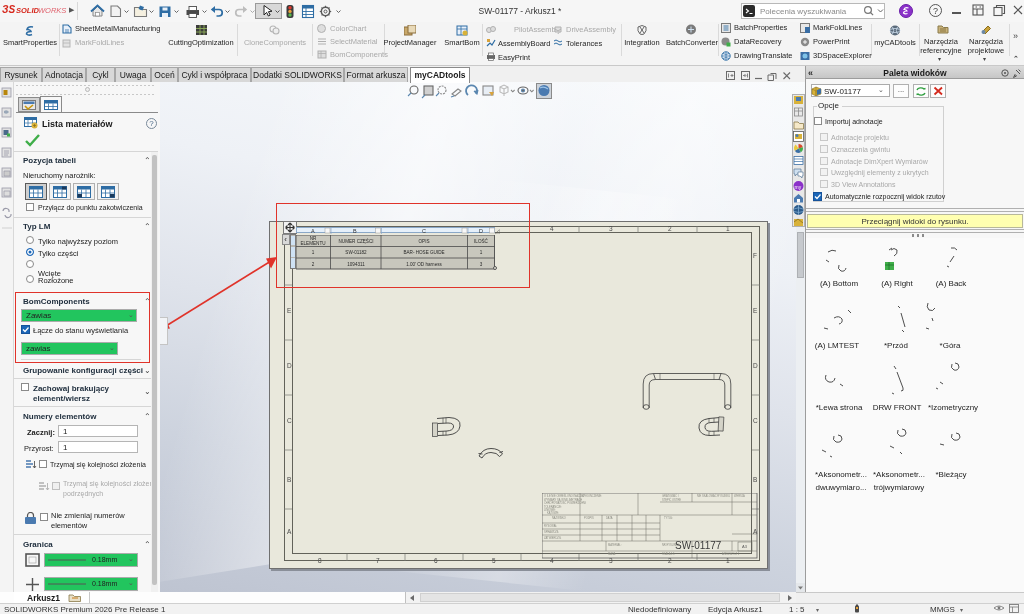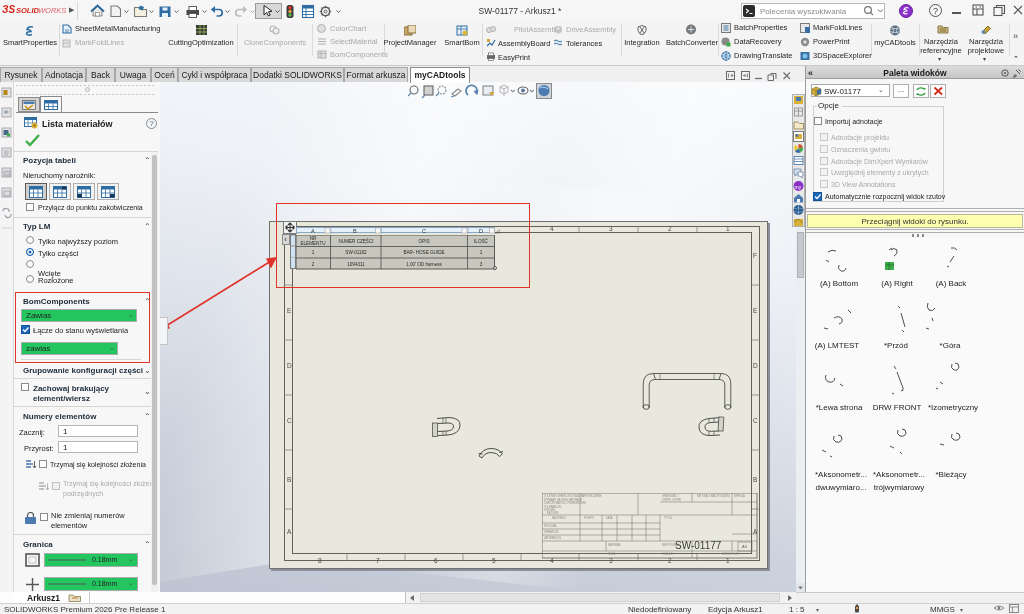--- a/index.html
+++ b/index.html
@@ -276,21 +276,21 @@
  <div class="ribtxt" style="left:961px;top:37px;width:50px;text-align:center;line-height:9px;">Narzędzia<br>projektowe</div>
  <div class="caret" style="left:983px;top:55px;font-size:6px;">▾</div>
  <div class="abs" style="left:1013px;top:31px;font-size:9px;color:#444;">»</div>
  <div class="abs" style="left:1013px;top:55px;font-size:7px;color:#444;font-weight:bold;">⌃</div>
 </div>
 
 <div class="abs" style="left:0;top:66px;width:806px;height:16px;background:#f0f0f0;"></div>
 <div id="tabs">
  <div class="tab" style="left:0px;width:42px;">Rysunek</div>
  <div class="tab" style="left:42px;width:44px;">Adnotacja</div>
- <div class="tab" style="left:86px;width:29px;">Back</div>
+ <div class="tab" style="left:86px;width:29px;">Cykl</div>
  <div class="tab" style="left:115px;width:36px;">Uwaga</div>
  <div class="tab" style="left:151px;width:27px;">Oceń</div>
  <div class="tab" style="left:178px;width:73px;">Cykl i współpraca</div>
  <div class="tab" style="left:251px;width:93px;">Dodatki SOLIDWORKS</div>
  <div class="tab" style="left:344px;width:64px;">Format arkusza</div>
  <div class="tab bold" style="left:410px;width:60px;background:#fff;border-color:#8a8a8a;height:16px;z-index:3;">myCADtools</div>
 
  <svg class="abs" style="left:726px;top:71px;" width="70" height="10" viewBox="0 0 70 10">
   <rect x="0.5" y="0.5" width="8" height="8" fill="none" stroke="#6a6a6a"></rect>
         <path d="M2.5 2.5 v4 M4.5 4.5 l2.5 0 M5.5 3 l1.5 1.5 l-1.5 1.5" stroke="#6a6a6a" fill="none" stroke-width="0.8"></path>
@@ -663,21 +663,21 @@
  <div class="caret" style="left:144px;top:366px;">⌄</div>
  <div class="hr" style="left:14px;top:378px;width:144px;"></div>
  <div class="cb" style="left:21px;top:383px;"></div>
  <div class="sect" style="left:33px;top:384px;">Zachowaj brakujący</div>
  <div class="sect" style="left:33px;top:394px;">element/wiersz</div>
  <div class="caret" style="left:144px;top:387px;">⌄</div>
  <div class="hr" style="left:14px;top:406px;width:144px;"></div>
 
  <div class="sect" style="left:23px;top:412px;">Numery elementów</div>
  <div class="caret" style="left:144px;top:412px;">⌃</div>
- <div class="lbl" style="left:19px;top:428px;">Zacznij:</div>
+ <div class="lbl" style="left:27px;top:428px;font-weight:bold;">Zacznij:</div>
  <div class="inp" style="left:58px;top:425px;width:80px;">1</div>
  <div class="lbl" style="left:24px;top:444px;">Przyrost:</div>
  <div class="inp" style="left:58px;top:441px;width:80px;">1</div>
  <svg class="abs" style="left:24px;top:459px;" width="13" height="12">
         <path d="M2 2 h5 M2 5 h7 M2 8 h5" stroke="#4a7ab0" stroke-width="1.3"></path>
         <path d="M10.5 2 v7 M10.5 9 l-1.5 -2 M10.5 9 l1.5 -2" stroke="#555" stroke-width="0.9" fill="none"></path>
       </svg>
  <div class="cb" style="left:39px;top:460px;"></div>
  <div class="lbl" style="left:50px;top:461px;font-size:7px;">Trzymaj się kolejności złożenia</div>
  <svg class="abs" style="left:37px;top:481px;" width="13" height="12">

